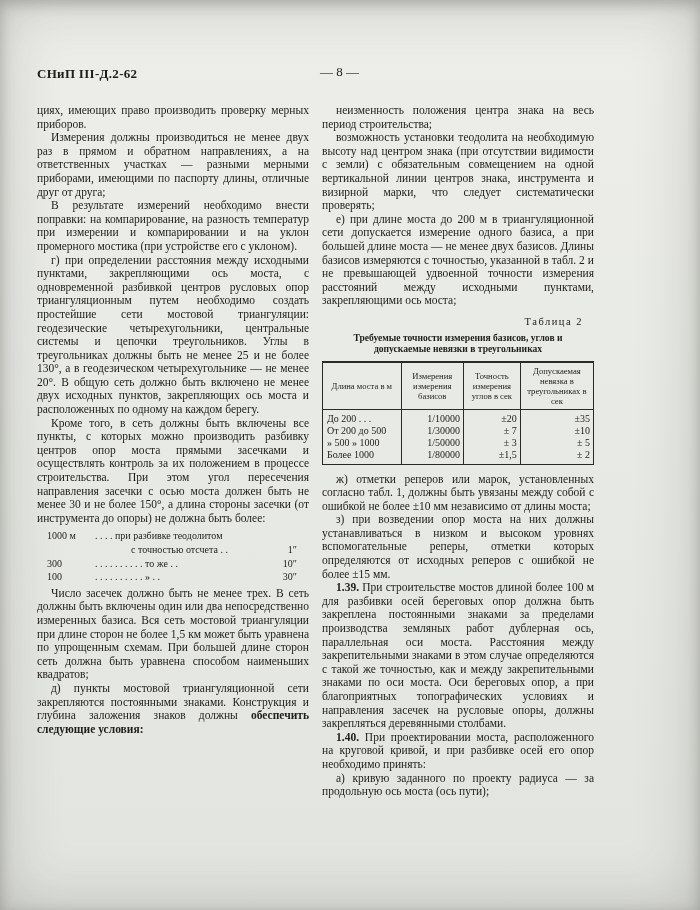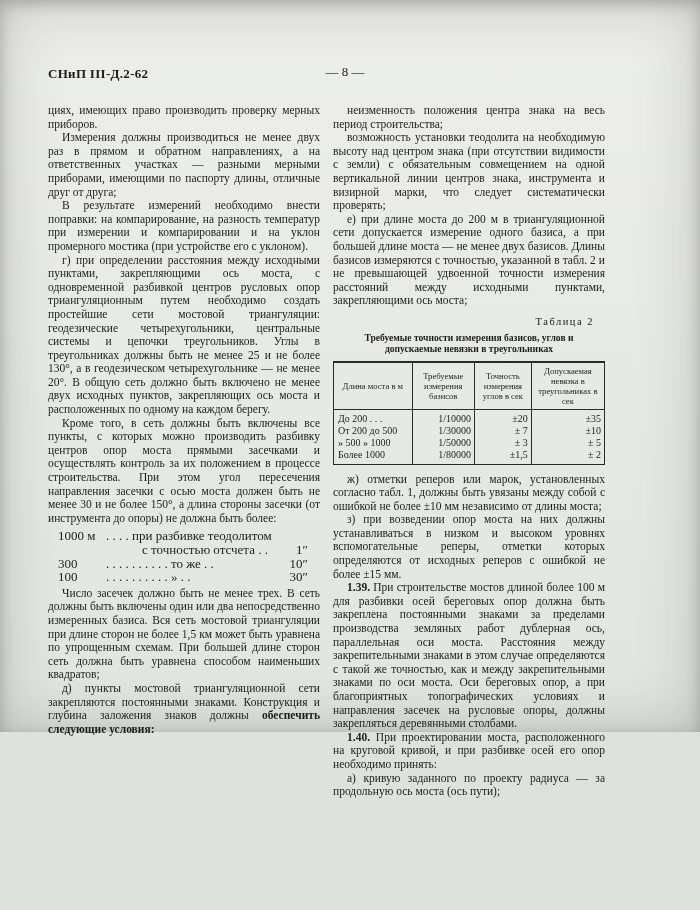--- a/index.html
+++ b/index.html
@@ -4,35 +4,35 @@
 <style>
   html,body{margin:0;padding:0;}
   body{
     width:700px;height:910px;overflow:hidden;
     background:#dfe1dc;
     font-family:"Liberation Serif","DejaVu Serif",serif;
     color:#1e1d1b;
   }
   .page{
     position:relative;box-sizing:border-box;
-    width:700px;height:732px;
-    padding:64px 58px 0 48px;
+    width:700px;height:910px;
+    padding:64px 58px 0 37px;
     background:linear-gradient(180deg,#edeeea 0%,#e8eae5 45%,#e2e4df 100%);
     box-shadow:inset 0 0 60px rgba(60,60,55,.25), inset 0 4px 14px rgba(40,40,35,.25);
   }
   .hdr{position:relative;height:18px;margin-bottom:22px;}
   .doccode{font-weight:bold;font-size:13px;letter-spacing:.3px;}
   .pagenum{position:absolute;left:0;right:0;text-align:center;top:0;font-size:13px;}
   .cols{display:flex;gap:13px;}
   .col{width:272px;font-size:11.5px;line-height:13.6px;text-align:justify;}
   .col p{margin:0;text-indent:14px;}
   .col p.noind{text-indent:0;}
   .b{font-weight:bold;}
   
-  .dlist{margin:4px 0 3px 0;font-size:13px;}
+  .dlist{margin:4px 0 3px 0;font-size:10px;}
   .dl-row{display:flex;}
   .dl-c1{width:48px;padding-left:10px;white-space:nowrap;}
   .dl-c2{flex:1;overflow:hidden;white-space:nowrap;}
   .dl-c2.ind{padding-left:36px;}
   .dl-c3{width:34px;text-align:right;padding-right:12px;white-space:nowrap;}
   
   .tbl-caption{text-align:right;font-size:10.5px;letter-spacing:1.5px;margin:7px 11px 3px 0;text-indent:0;}
   .tbl-title{font-weight:bold;font-size:9.6px;line-height:11.5px;text-align:center;margin:0 6px 6px 6px;}
   table.t2{border-collapse:collapse;width:100%;margin-bottom:8px;
     border:1px solid #2a2a26;border-top:2px solid #2a2a26;}
@@ -101,21 +101,21 @@
       <p>возможность установки теодолита на необходимую высоту над центром знака (при отсутствии видимости с земли) с обязательным совмещением на одной вертикальной линии центров знака, инструмента и визирной марки, что следует систематически проверять;</p>
       <p>е) при длине моста до 200 м в триангуляционной сети допускается измерение одного базиса, а при большей длине моста — не менее двух базисов. Длины базисов измеряются с точностью, указанной в табл. 2 и не превышающей удвоенной точности измерения расстояний между исходными пунктами, закрепляющими ось моста;</p>
 
       <div class="tbl-caption">Таблица 2</div>
       <div class="tbl-title">Требуемые точности измерения базисов, углов и допускаемые невязки в треугольниках</div>
 
       <table class="t2">
         <thead>
           <tr>
             <th class="col-w0">Длина моста в м</th>
-            <th class="col-w1">Требуемые измерения базисов</th>
+            <th class="col-w1">Измерения измерения базисов</th>
             <th class="col-w2">Точность измерения углов в сек</th>
             <th class="col-w3">Допускаемая невязка в треугольниках в сек</th>
           </tr>
         </thead>
         <tbody>
           <tr class="first">
             <td class="c0">До 200 . . .</td>
             <td>1/10000</td>
             <td>±20</td>
             <td>±35</td>

